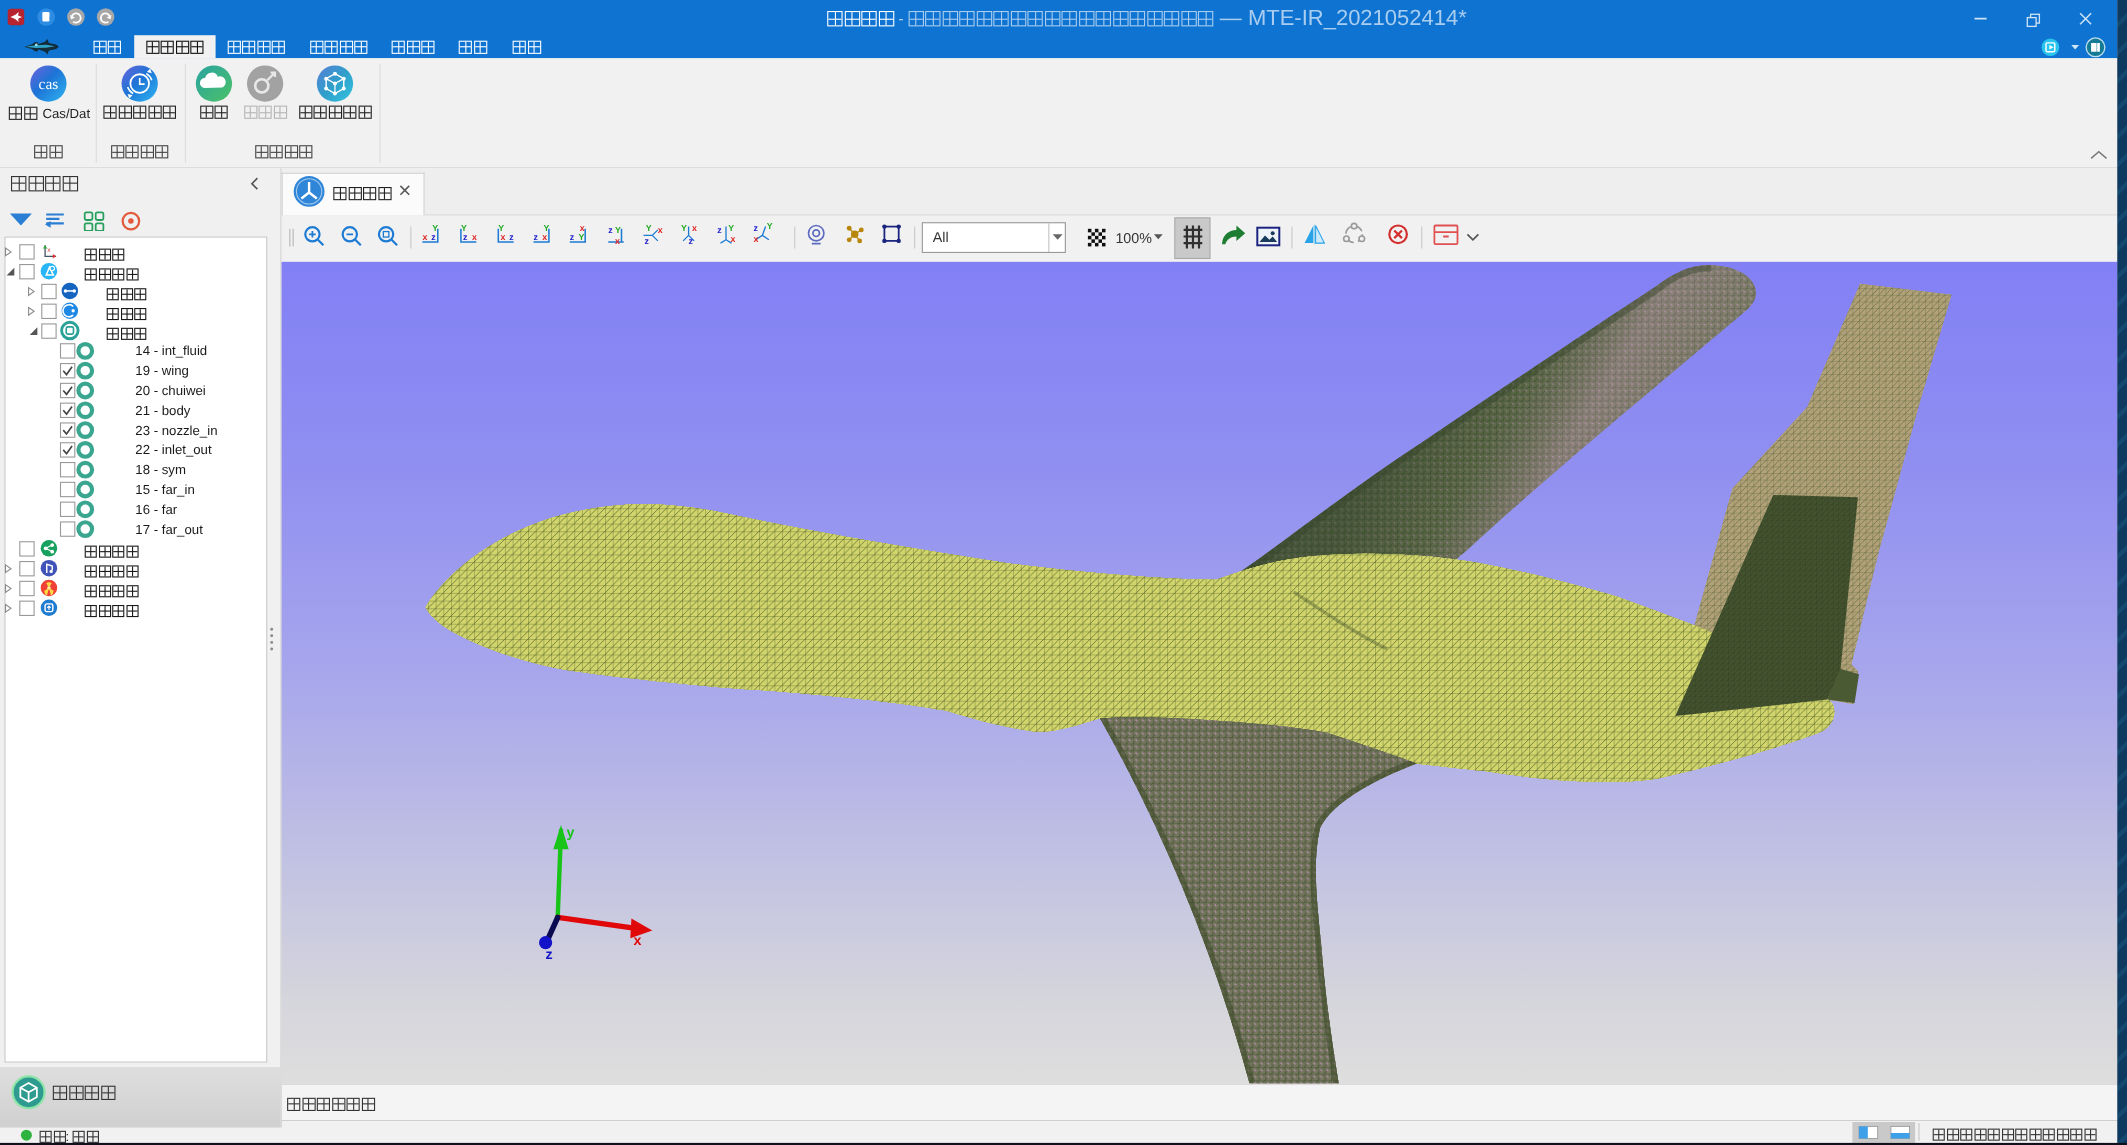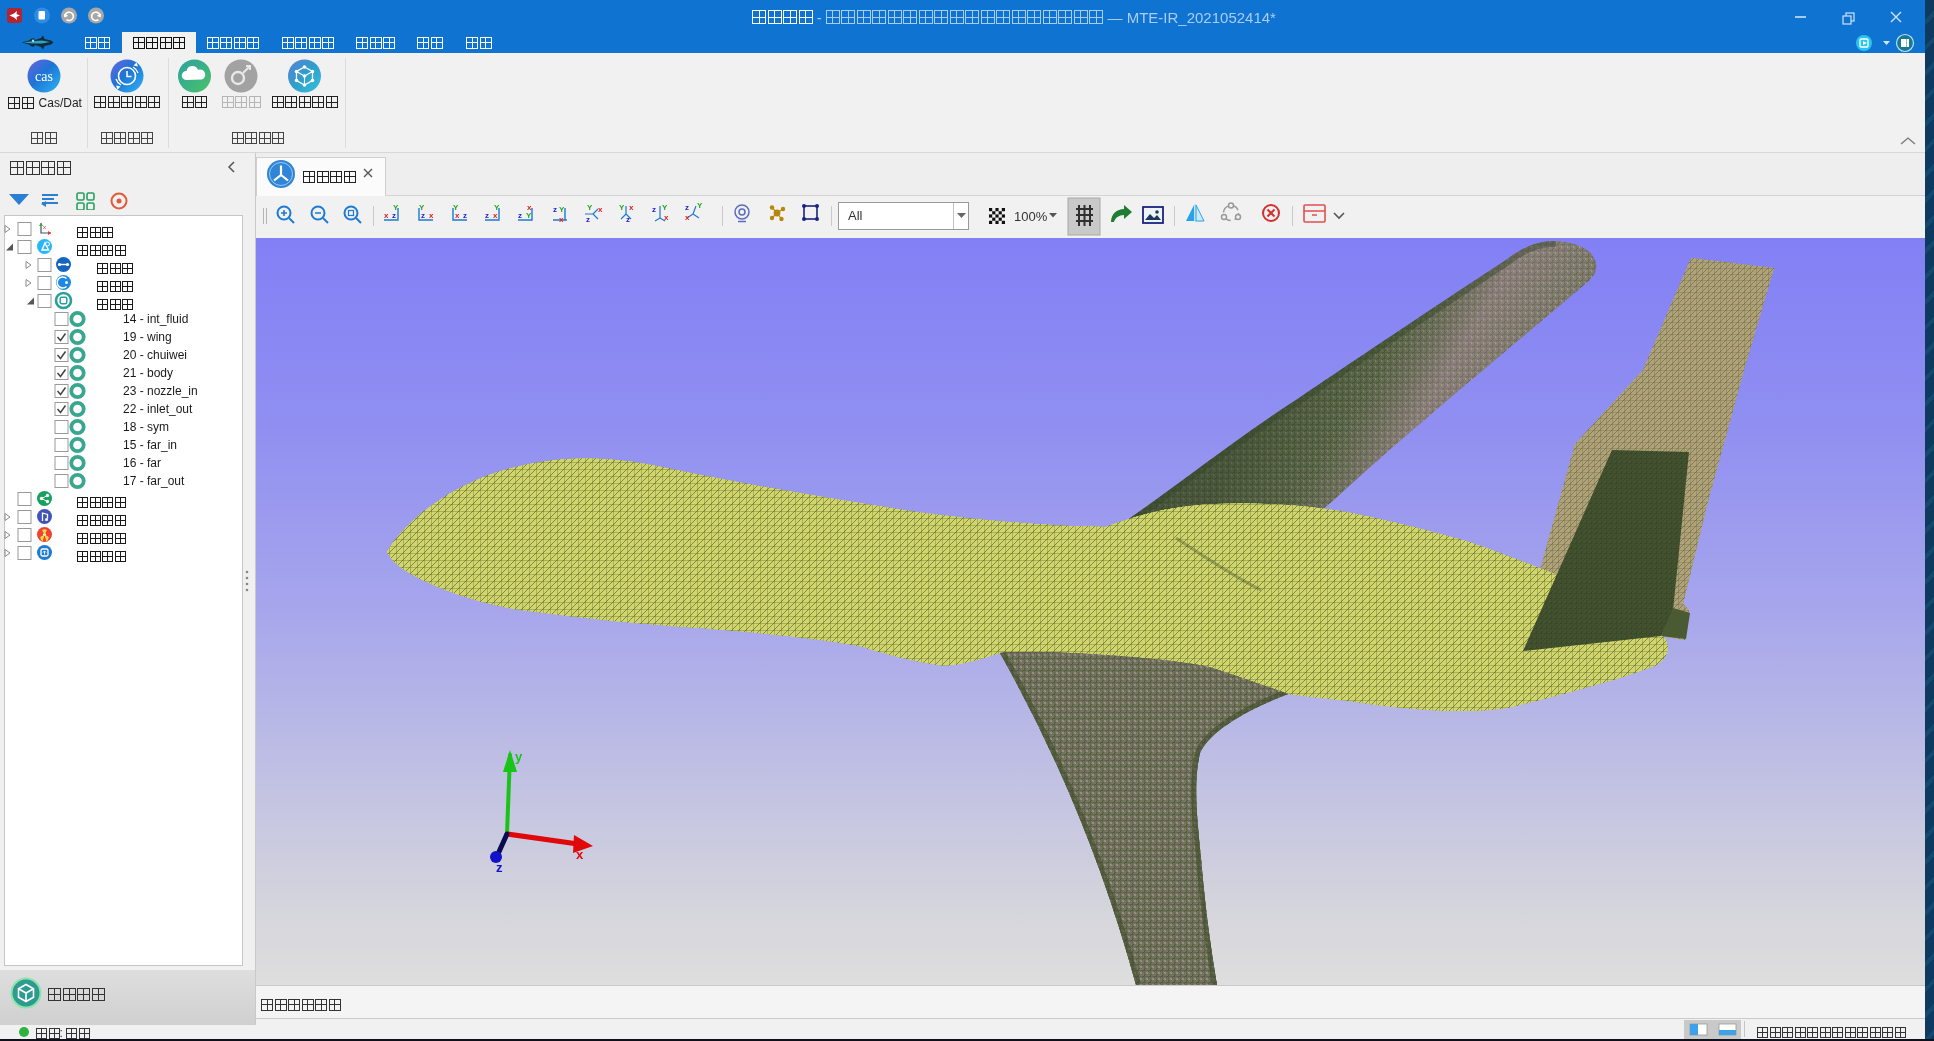--- a/index.html
+++ b/index.html
@@ -62,21 +62,21 @@
           <i></i>
           <i></i>
           <i></i>
           <i></i>
           <i></i>
           <i></i>
           <i></i>
           <i></i>
           <i></i>
           <i></i>
-        </span><span style="font-size:15px">&nbsp;—&nbsp;MTE-IR_2021052414*</span></span>
+        </span><span style="font-size:20px">&nbsp;—&nbsp;MTE-IR_2021052414*</span></span>
   </div>
 
   <svg class="abs" style="left:1780px;top:0" width="145" height="32">
     <path d="M15 17 h11" stroke="#cfe3f5" stroke-width="1.6"></path>
     <rect x="66" y="13" width="8" height="8" fill="none" stroke="#cfe3f5" stroke-width="1.2"></rect>
     <rect x="63" y="16" width="8" height="8" fill="#0e73d1" stroke="#cfe3f5" stroke-width="1.2"></rect>
     <path d="M111 12 l10 10 M121 12 l-10 10" stroke="#cfe3f5" stroke-width="1.4"></path>
   </svg>
 
   <div class="mi" style="left:122px;width:74px;background:#f1f1f1"></div>

